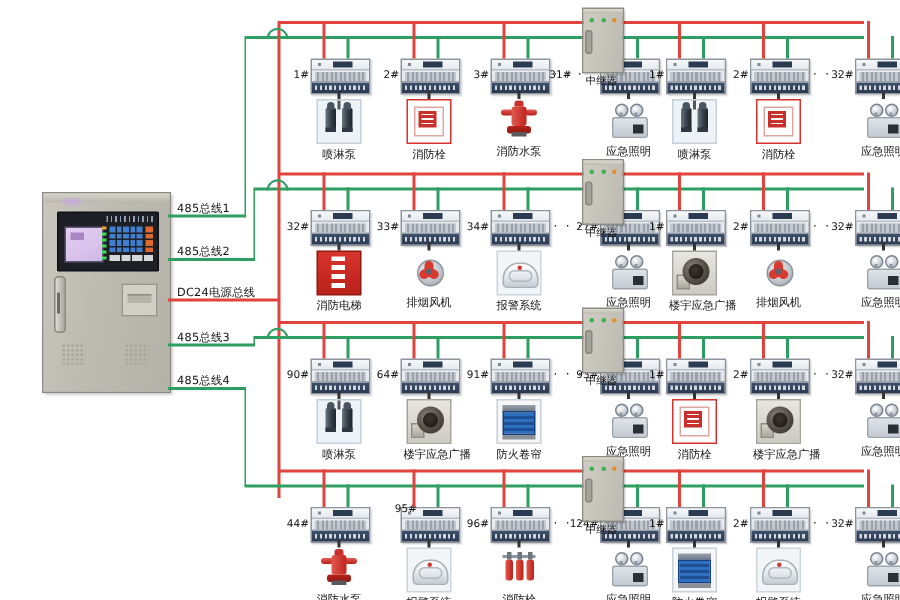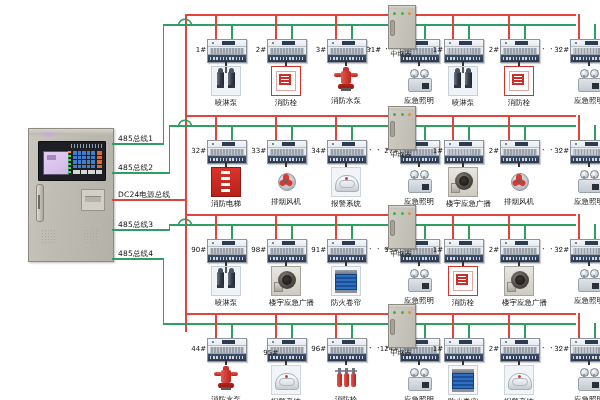--- a/index.html
+++ b/index.html
@@ -645,21 +645,21 @@
       <div class="wire green" style="left: 231px; top: 224px; width: 1.5px; height: 15px;"></div>
       <div class="wire black" style="left: 225px; top: 261px; width: 1.5px; height: 5px;"></div>
       <div class="module" style="left: 267px; top: 239px;">
         <div class="m-top">
           <div class="m-dot"></div>
           <div class="m-disp"></div>
         </div>
         <div class="m-mid"></div>
         <div class="m-bot"></div>
       </div>
-      <div class="mod-id" style="left: 245px; top: 246px; width: 21px;">98#</div>
+      <div class="mod-id" style="left: 245px; top: 246px; width: 21px;">64#</div>
       <div class="device" style="left: 269px; top: 266px;">
         <div class="dev-icon ic-horn">
           <div class="mnt"></div>
           <div class="cone"></div>
           <div class="mouth"></div>
         </div>
         <div class="dev-label">楼宇应急广播</div>
       </div>
       <div class="wire red" style="left: 275px; top: 214px; width: 1.5px; height: 25px;"></div>
       <div class="wire green" style="left: 291px; top: 224px; width: 1.5px; height: 15px;"></div>
@@ -803,21 +803,21 @@
       <div class="wire green" style="left: 231px; top: 323px; width: 1.5px; height: 15px;"></div>
       <div class="wire black" style="left: 225px; top: 360px; width: 1.5px; height: 5px;"></div>
       <div class="module" style="left: 267px; top: 338px;">
         <div class="m-top">
           <div class="m-dot"></div>
           <div class="m-disp"></div>
         </div>
         <div class="m-mid"></div>
         <div class="m-bot"></div>
       </div>
-      <div class="mod-id" style="left: 245px; top: 349px; width: 33px;">95#</div>
+      <div class="mod-id" style="left: 245px; top: 335px; width: 33px;">95#</div>
       <div class="device" style="left: 269px; top: 365px;">
         <div class="dev-icon ic-alarm">
           <div class="dome"></div>
           <div class="ring"></div>
           <div class="led"></div>
         </div>
         <div class="dev-label">报警系统</div>
       </div>
       <div class="wire red" style="left: 275px; top: 313px; width: 1.5px; height: 25px;"></div>
       <div class="wire green" style="left: 291px; top: 323px; width: 1.5px; height: 15px;"></div>

